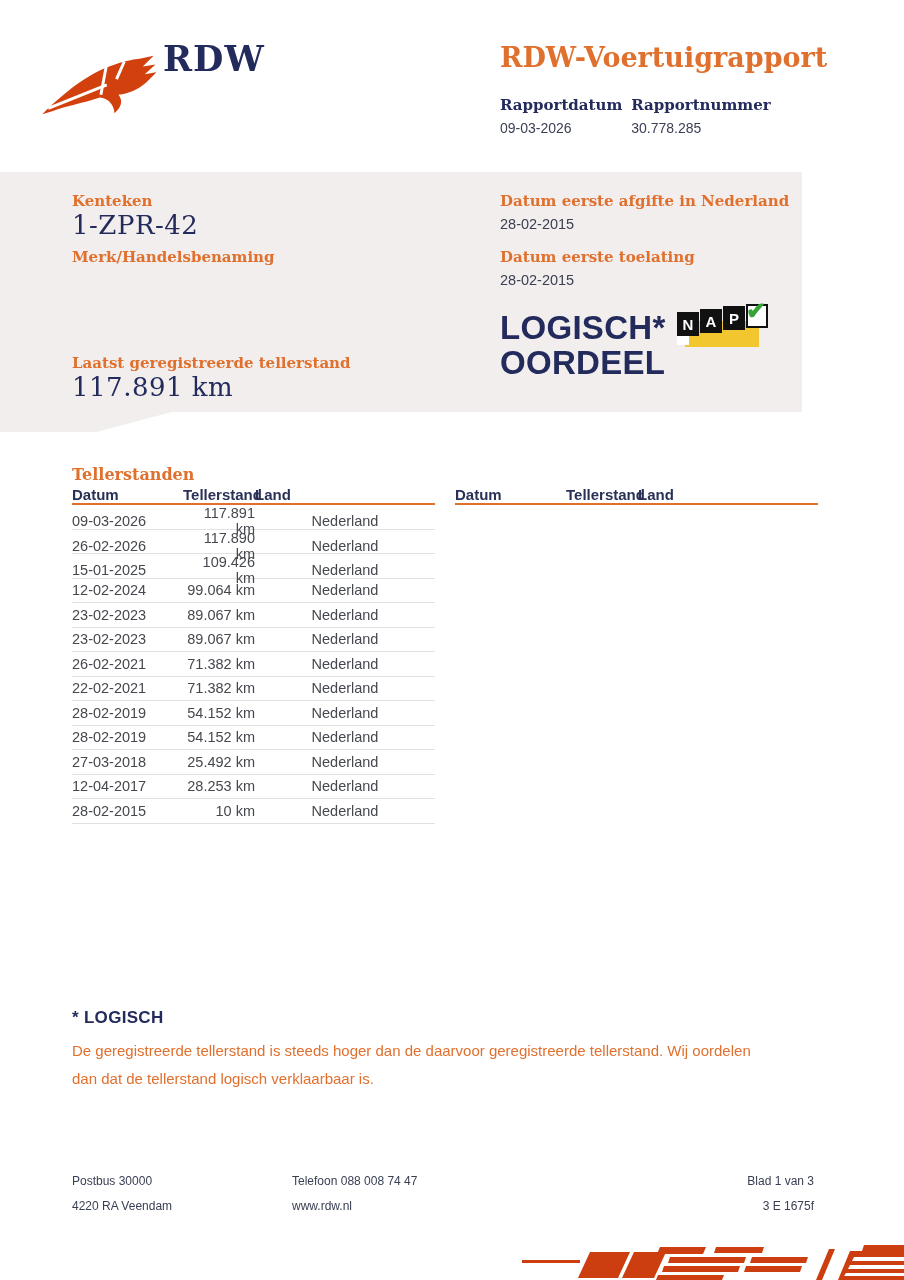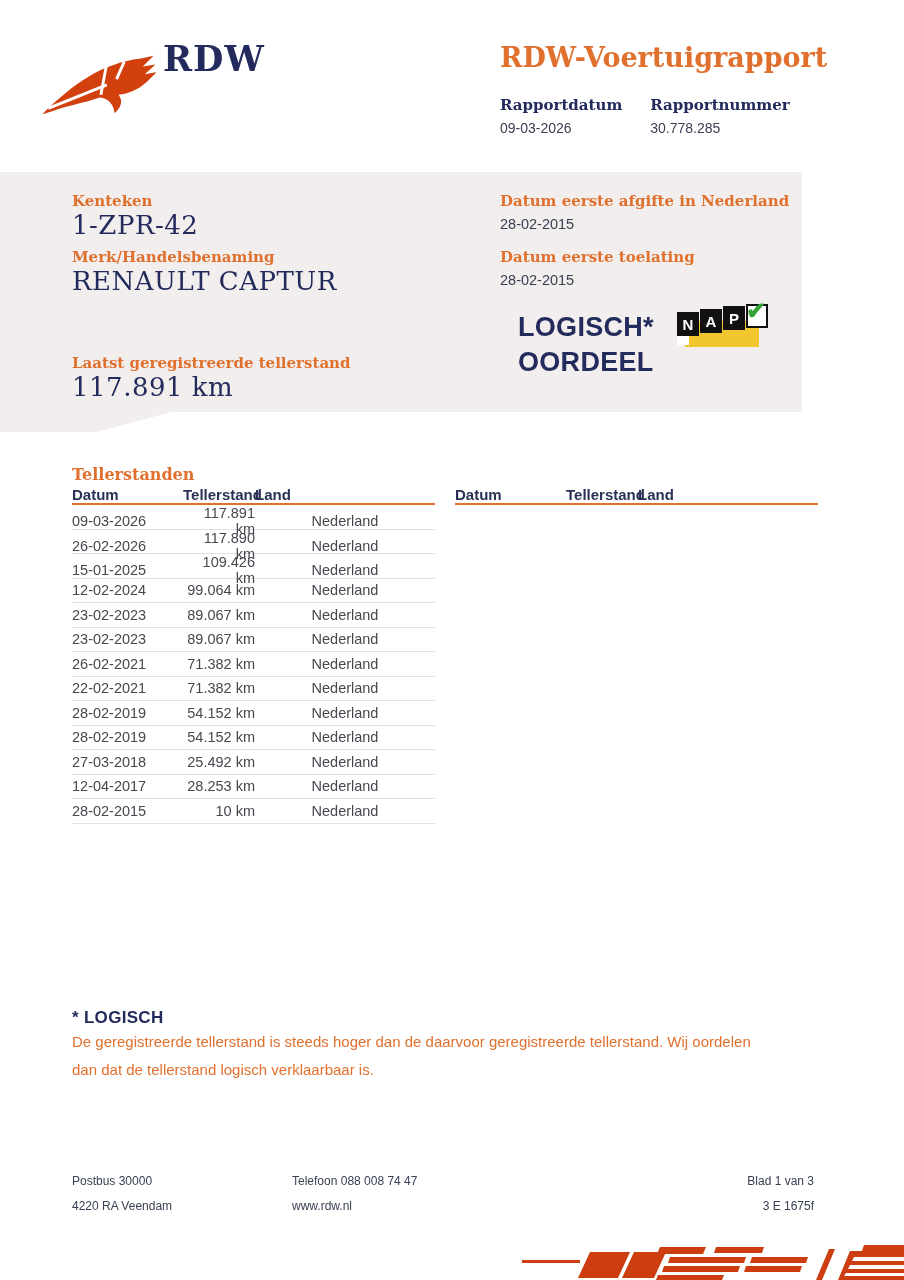--- a/index.html
+++ b/index.html
@@ -11,34 +11,34 @@
   html,body{background:#fff;}
   .page{position:relative;width:904px;height:1280px;background:#fff;overflow:hidden;
         font-family:"Liberation Sans",sans-serif;}
 
   
   .logo-svg{position:absolute;left:38px;top:42px;width:118px;height:78px;}
   .logo-text{position:absolute;left:163px;top:38px;font-family:"DejaVu Serif",serif;
              font-size:35px;font-weight:600;color:var(--navy);letter-spacing:1px;}
   .report-title{position:absolute;left:500px;top:42px;font-family:"DejaVu Serif",serif;
                 font-size:27px;font-weight:600;color:var(--accent_orange);}
-  .report-meta{position:absolute;left:500px;top:96px;display:flex;gap:28px;}
+  .report-meta{position:absolute;left:500px;top:96px;display:flex;gap:9px;}
   .meta-label{font-family:"DejaVu Serif",serif;font-weight:700;font-size:15px;color:var(--navy);}
   .meta-value{margin-top:6px;font-size:14px;color:#3A3F52;}
 
   
   .panel{position:absolute;left:0;top:172px;width:802px;height:240px;background:var(--panel_bg);}
   .panel-tail{position:absolute;left:0;top:412px;width:172px;height:20px;background:var(--panel_bg);
               clip-path:polygon(0 0,100% 0,56% 100%,0 100%);}
   .field-label{font-family:"DejaVu Serif",serif;font-weight:700;font-size:15px;color:var(--accent_orange);}
   .field-big{font-family:"DejaVu Serif",serif;font-size:26px;color:var(--navy);letter-spacing:.5px;}
   .field-value{font-size:14.5px;color:#3A3F52;}
   .pos{position:absolute;}
 
-  .verdict{position:absolute;left:518px;top:138px;font-size:27px;font-weight:700;
+  .verdict{position:absolute;left:500px;top:138px;font-size:33px;font-weight:700;
            color:var(--navy);line-height:35px;letter-spacing:.3px;}
 
   
   .nap{position:absolute;left:677px;top:132px;width:88px;height:48px;}
   .nap-yellow{position:absolute;left:8px;top:17px;width:74px;height:26px;background:var(--nap_yellow);}
   .nap-white-sq{position:absolute;left:0px;top:29px;width:12px;height:12px;background:#fff;}
   .nap-box{position:absolute;width:22px;height:24px;background:#111;color:#fff;
            font-weight:700;font-size:15px;display:flex;align-items:center;justify-content:center;}
   .nap-check-box{position:absolute;width:22px;height:24px;background:#fff;border:2px solid #111;}
   .nap-check{position:absolute;left:-2px;top:-9px;font-size:24px;font-weight:700;color:var(--nap_green);}
@@ -53,21 +53,21 @@
          border-bottom:2px solid var(--accent_orange);}
   .ohead .c2,.ohead .c1{text-align:left;white-space:nowrap;overflow:visible;}
   .ohead .c3{}
   .obody .orow{height:24.5px;border-bottom:1px solid var(--row_line);
                font-size:14.5px;color:var(--body_text);}
   .obody .c2{text-align:right;} .obody .c3{text-align:center;}
 
   
   .footnote{position:absolute;left:72px;top:1008px;width:706px;}
   .footnote-title{font-size:17px;font-weight:700;color:var(--navy);letter-spacing:.3px;}
-  .footnote-text{font-size:15px;line-height:1.85;color:var(--accent_orange);}
+  .footnote-text{margin-top:9px;font-size:15px;line-height:1.85;color:var(--accent_orange);}
 
   
   .footer{position:absolute;left:0;top:1170px;width:904px;font-size:12px;color:var(--footer_text);}
   .footer .line{position:absolute;white-space:nowrap;}
   .f-left{left:72px;} .f-mid{left:275px;margin-left:17px;} .f-right{right:90px;text-align:right;}
   .l1{top:4px;} .l2{top:29px;}
 
   .bottom-art{position:absolute;right:0;bottom:0;width:384px;height:36px;}
 </style>
 </head>
@@ -97,21 +97,20 @@
     <div>
       <div class="meta-label">Rapportnummer</div>
       <div class="meta-value">30.778.285</div>
     </div>
   </div>
 
   <div class="panel">
     <div class="pos field-label" style="left:72px;top:20px;">Kenteken</div>
     <div class="pos field-big" style="left:72px;top:38px;">1-ZPR-42</div>
     <div class="pos field-label" style="left:72px;top:76px;">Merk/Handelsbenaming</div>
-    <div class="pos field-big" style="left:72px;top:94px;">RENAULT CAPTUR</div>
     <div class="pos field-label" style="left:72px;top:182px;">Laatst geregistreerde tellerstand</div>
     <div class="pos field-big" style="left:72px;top:200px;">117.891 km</div>
 
     <div class="pos field-label" style="left:500px;top:20px;">Datum eerste afgifte in Nederland</div>
     <div class="pos field-value" style="left:500px;top:44px;">28-02-2015</div>
     <div class="pos field-label" style="left:500px;top:76px;">Datum eerste toelating</div>
     <div class="pos field-value" style="left:500px;top:100px;">28-02-2015</div>
 
     <div class="verdict">
       <div>LOGISCH*</div>

